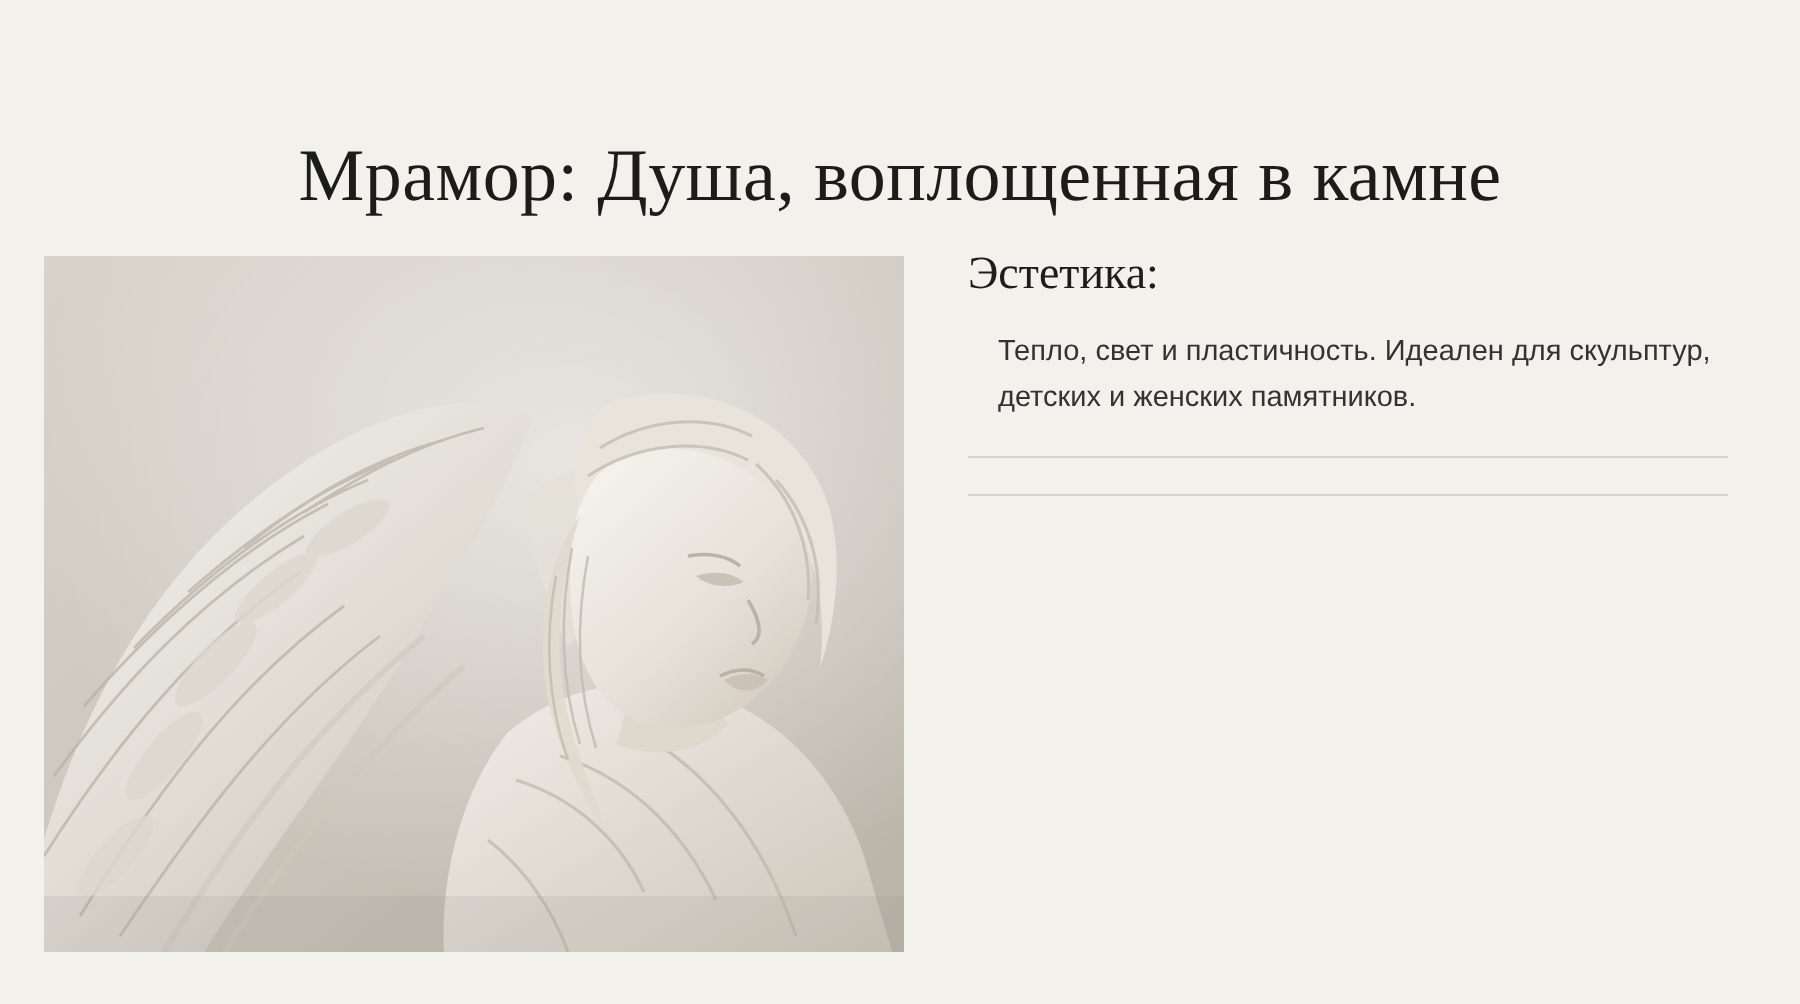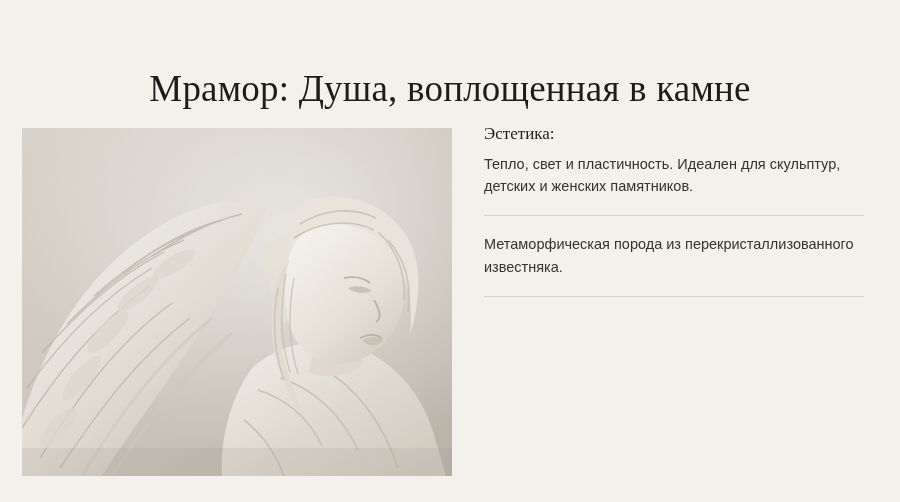--- a/index.html
+++ b/index.html
@@ -46,32 +46,32 @@
     position: absolute;
     left: 484px;
     top: 124px;
     width: 392px;
   }
   .section {
     margin-bottom: 4px;
   }
   .section-heading {
     font-family: "Liberation Serif", serif;
-    font-size: 17px;
+    font-size: 23px;
     font-weight: 400;
     color: #1d1d1b;
     margin: 0 0 9px 0;
     line-height: 1.15;
   }
   .section-body {
     font-family: "Liberation Sans", sans-serif;
     font-size: 14.5px;
     color: #333331;
     line-height: 1.55;
-    margin: 0;
+    margin: 15px;
     max-width: 370px;
   }
   .divider {
     height: 1px;
     background: #d6d3cb;
     margin: 18px 0 17px 0;
     width: 380px;
   }
   
   .angel-svg {
@@ -192,21 +192,20 @@
   <div class="content-panel">
 
     <div class="section">
       <div class="section-heading">Эстетика:</div>
       <p class="section-body">Тепло, свет и пластичность. Идеален для скульптур, детских и женских памятников.</p>
     </div>
 
     <div class="divider"></div>
 
     <div class="section">
-      <p class="section-body">Метаморфическая порода из перекристаллизованного известняка.</p>
     </div>
 
     <div class="divider"></div>
 
 
   </div>
 
 </div>
 
 </body></html>

